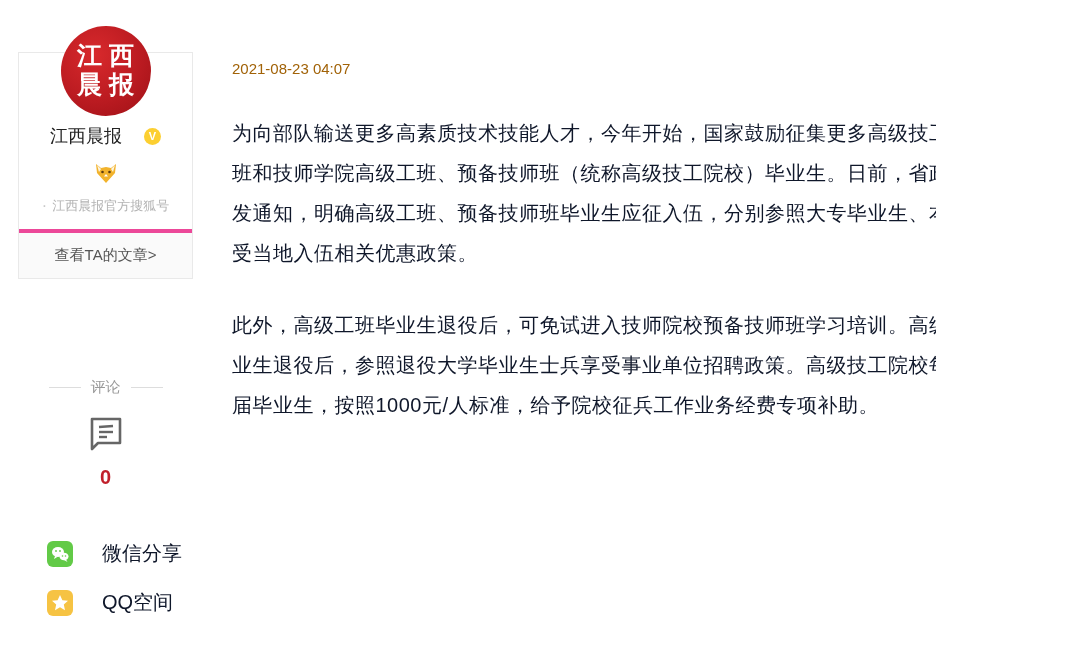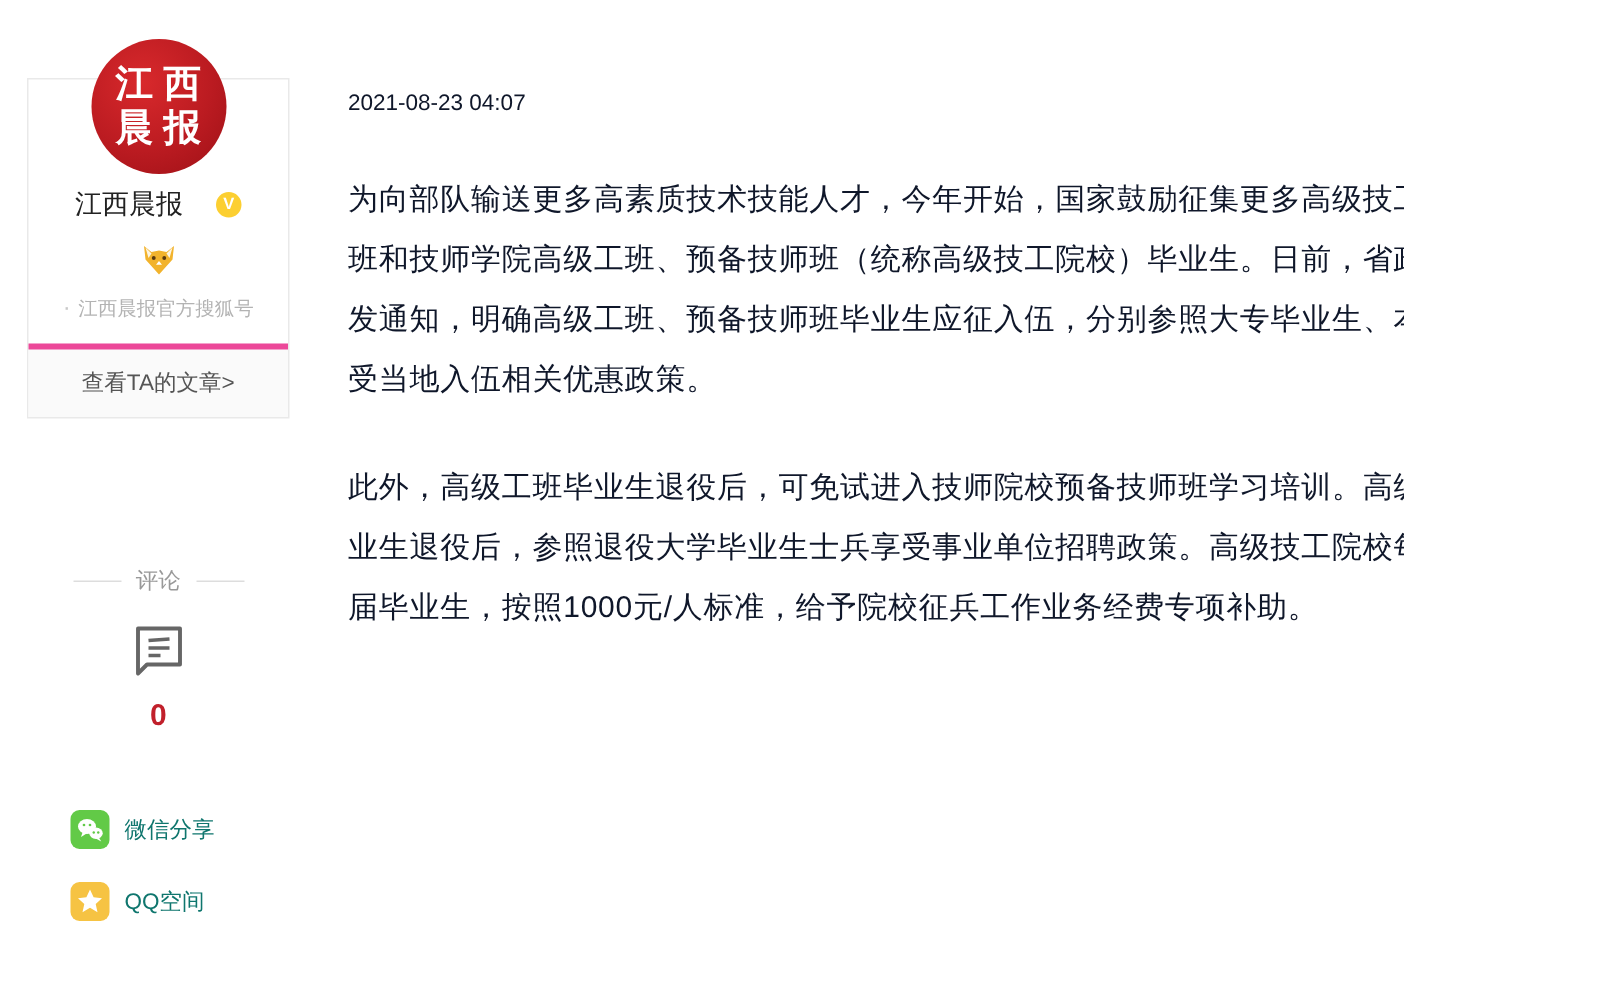--- a/index.html
+++ b/index.html
@@ -47,26 +47,26 @@
   .rail { position:absolute; left:18px; width:175px; text-align:center; }
   .rail-header { display:flex; align-items:center; justify-content:center; gap:10px; color:#999; font-size:15px; }
   .rail-header .line { width:32px; height:1px; background:#ddd; }
   .comment-rail { top:378px; }
   .comment-icon-wrap { margin-top:16px; display:flex; justify-content:center; cursor:pointer; }
   .comment-count { margin-top:13px; font-size:20px; font-weight:bold; color:#c1202b; }
   .share-rail { top:522px; }
   .share-list { list-style:none; margin-top:18px; text-align:left; padding-left:29px; }
   .share-item { display:flex; align-items:center; gap:10px; margin-bottom:22px; cursor:pointer; }
   .share-icon { width:26px; height:26px; border-radius:6px; display:flex; align-items:center; justify-content:center; flex:none; }
-  .share-label { font-size:15px; color:#0f766e; }
+  .share-label { font-size:20px; color:#0f172a;margin-left:19px; }
 
   
   .article { position:absolute; left:232px; top:36px; width:820px; }
   .article-title { font-size:32px; font-weight:bold; color:#191919; line-height:1.45; letter-spacing:1px; }
-  .article-date { margin-top:24px; font-size:15px; color:#0f172a; }
+  .article-date { margin-top:24px; font-size:15px; color:#a16207; }
   .article-body p {
     margin-top:32px; font-size:20px; line-height:40px; color:#0f172a;
     text-align:justify; letter-spacing:0.5px;
   }
   .article-body p:first-child { margin-top:36px; }
 </style>
 </head>
 <body>
 
 <div class="page">

